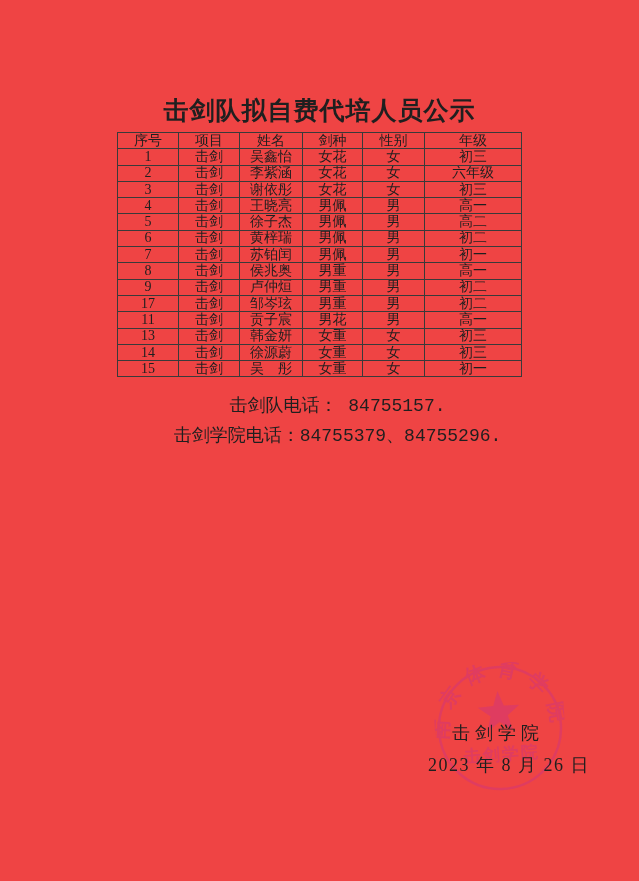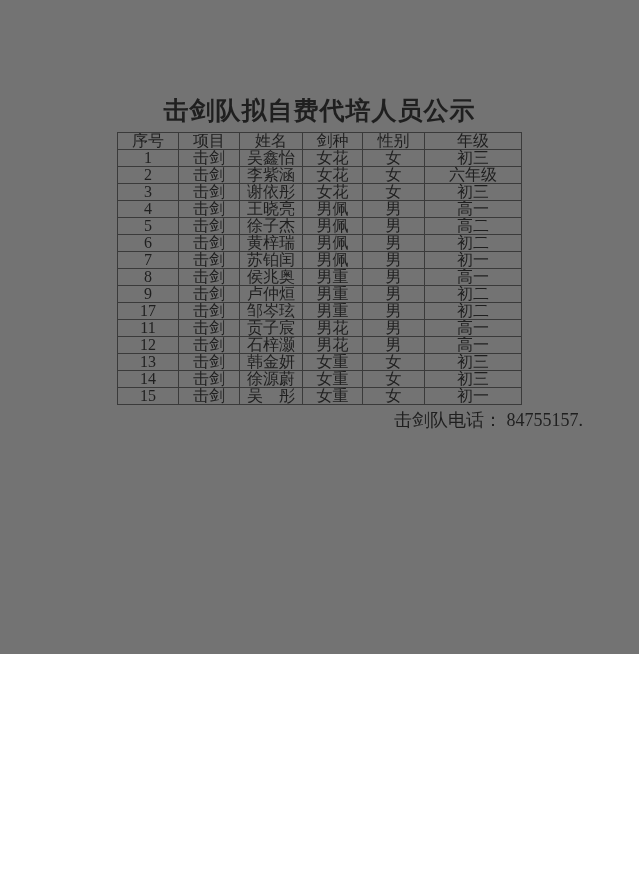--- a/index.html
+++ b/index.html
@@ -1,44 +1,44 @@
 <!DOCTYPE html>
 <html><head>
 <meta charset="utf-8">
 <style>
   :root { --seal: #dd3c64; --ink: #1f1f1f; }
   * { box-sizing: border-box; }
   body { margin: 0; background: #ffffff; }
   .page {
     position: relative;
-    width: 639px; height: 654px;
-    background: #737373;
+    width: 639px; height: 881px;
+    background: #ef4444;
     font-family: "Liberation Serif", serif;
     color: var(--ink);
     overflow: hidden;
   }
   .title {
     margin: 0; padding-top: 94px;
     text-align: center;
     font-family: "Liberation Sans", sans-serif;
     font-size: 25px; font-weight: 700; letter-spacing: 1px;
   }
   .para {
     margin: 0 56px;
     font-size: 18px; line-height: 30px;
     text-indent: 2em; text-align: justify;
   }
   .para-intro { margin-top: 30px; }
   .para-feedback { margin-top: 4px; }
-  .phone-line { text-align: right; }
+  .phone-line { text-align: center; font-family: Liberation Mono, monospace; }
   table.roster {
-    margin: 5px 0 0 117px;
+    margin: 5px 0 14px 117px;
     width: 404px; table-layout: fixed;
     border-collapse: collapse;
-    font-size: 16px;
+    font-size: 14px;
   }
   .roster th, .roster td {
     border: 1px solid #3a3a3a;
     height: 16.3px; padding: 0;
     text-align: center; vertical-align: middle;
     font-weight: 400; line-height: 1;
     overflow: hidden; white-space: nowrap;
   }
   .seal-svg {
     position: absolute; left: 435px; top: 663px;
@@ -165,28 +165,20 @@
       </tr>
       <tr>
         <td>11</td>
           <td>击剑</td>
           <td>贡子宸</td>
           <td>男花</td>
           <td>男</td>
           <td>高一</td>
       </tr>
       <tr>
-        <td>12</td>
-          <td>击剑</td>
-          <td>石梓灏</td>
-          <td>男花</td>
-          <td>男</td>
-          <td>高一</td>
-      </tr>
-      <tr>
         <td>13</td>
           <td>击剑</td>
           <td>韩金妍</td>
           <td>女重</td>
           <td>女</td>
           <td>初三</td>
       </tr>
       <tr>
         <td>14</td>
           <td>击剑</td>
@@ -201,20 +193,21 @@
           <td>吴　彤</td>
           <td>女重</td>
           <td>女</td>
           <td>初一</td>
       </tr>
     </tbody>
   </table>
 
 
   <p class="para phone-line">击剑队电话： 84755157.</p>
+  <p class="para phone-line">击剑学院电话：84755379、84755296.</p>
 
   <svg class="seal-svg" width="130" height="130" viewBox="0 0 130 130">
     <circle cx="65" cy="65" r="61" fill="none" stroke="#dd3c64" stroke-width="2.5"></circle>
     <defs>
       <path id="sealArc" d="M 14.8 78.5 A 52 52 0 1 1 115.2 78.5" fill="none"></path>
     </defs>
     <text class="seal-text" font-size="20" letter-spacing="10">
       <textPath href="#sealArc" startOffset="50%" text-anchor="middle">南京体育学院</textPath>
     </text>
     <polygon points="65,28 70.3,42.7 85.9,43.2 73.6,52.8 77.9,67.8 65,59 52.1,67.8 56.4,52.8 44.1,43.2 59.7,42.7" fill="#dd3c64"></polygon>

